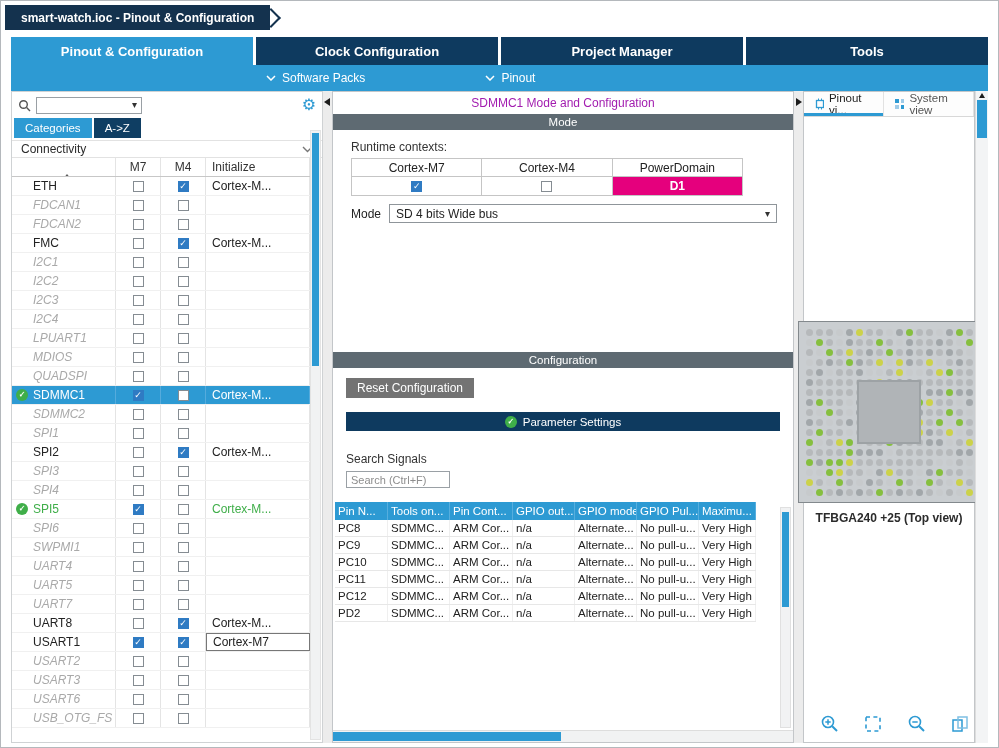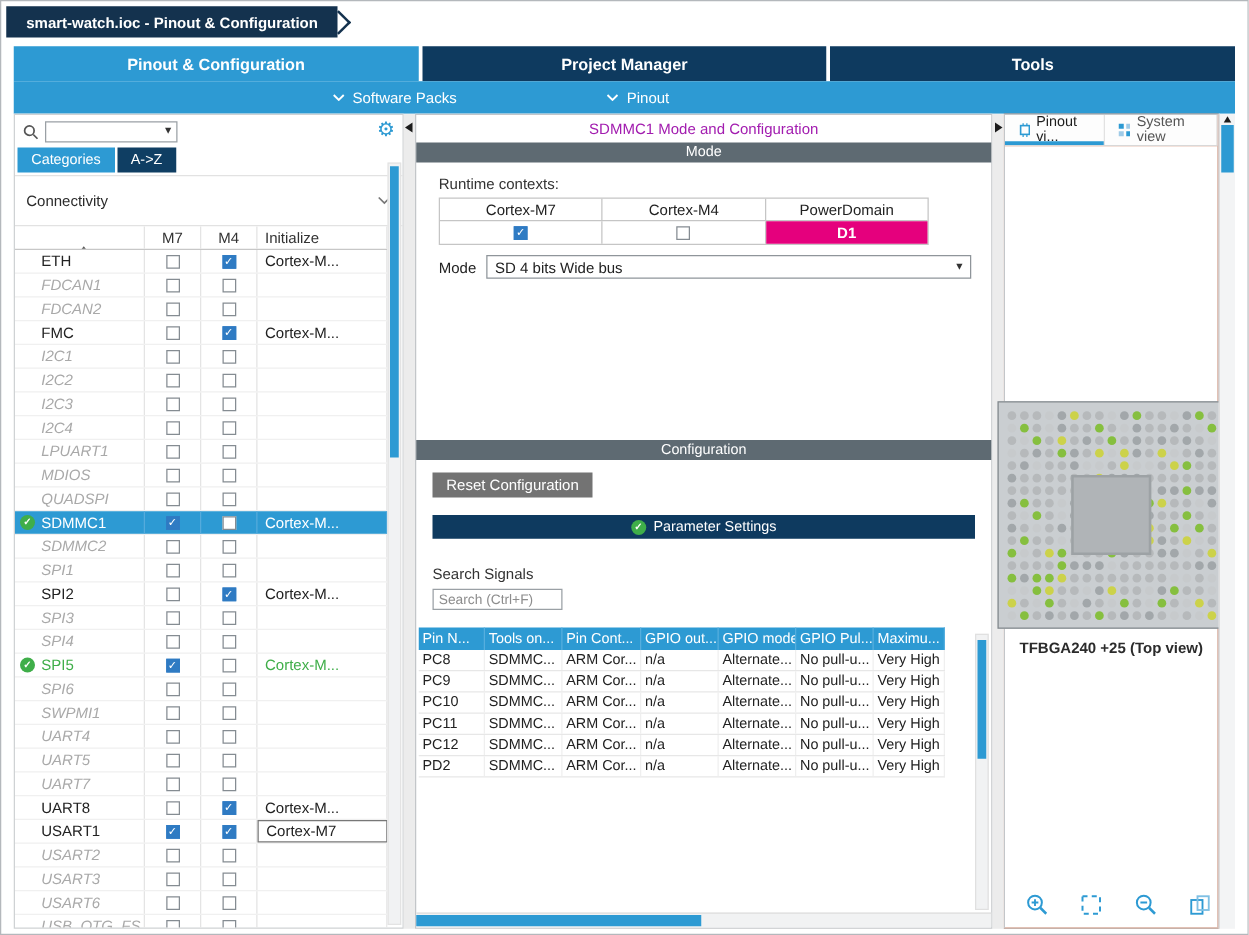--- a/index.html
+++ b/index.html
@@ -30,21 +30,21 @@
   
   .left{width:312px;border:1px solid #cfd2d4;position:relative;display:flex;flex-direction:column;background:#fff}
   .ltoolbar{height:26px;display:flex;align-items:center;padding:0 6px;gap:5px}
   .combo{width:106px;height:17px;border:1px solid #9aa0a5;background:#fff;display:flex;align-items:center;justify-content:space-between;padding:0 4px}
   .combo-arrow,.sel-arrow{font-size:10px;color:#333;line-height:1}
   .gear{margin-left:auto;color:#2d9ad3;font-size:16px;line-height:1;cursor:default}
   .ltabs{height:20px;display:flex;gap:2px;padding-left:2px}
   .ltab{padding:0 11px;display:flex;align-items:center;font-size:11.5px;color:#fff;cursor:default}
   .ltab.active{background:#2d9ad3}
   .ltab.dark{background:#0f3e63}
-  .lsection{height:41px;margin-top:2px;border-top:1px solid #e2e2e2;border-bottom:1px solid #e2e2e2;
+  .lsection{height:18px;margin-top:2px;border-top:1px solid #e2e2e2;border-bottom:1px solid #e2e2e2;
     display:flex;align-items:center;padding:0 9px;color:#2b2b2b}
   .lsection svg{margin-left:auto}
   .ptable{flex:1;overflow:hidden;margin-right:12px}
   .phead,.prow{display:flex;height:19px;line-height:18px;font-size:12px}
   .phead{border-bottom:1px solid #c7c7c7;color:#333}
   .pc{border-right:1px solid #e4e4e4;overflow:hidden;white-space:nowrap}
   .pc.name{width:104px;padding-left:21px;position:relative}
   .pc.cbcell{width:45px;display:flex;align-items:center;justify-content:center}
   .pc.init{flex:1;padding-left:6px}
   .phead .cbcell{font-weight:normal}
@@ -98,21 +98,21 @@
   .gc{overflow:hidden;white-space:nowrap;padding:0 3px}
   .ghead .gc{color:#fff;border-right:1px solid #56aede;line-height:18px}
   .grow{display:flex;height:17px;border-bottom:1px solid #e7e7e7}
   .grow .gc{line-height:16px;border-right:1px solid #efefef;color:#222}
   .c0{width:53px}.c1{width:62px}.c2{width:63px}.c3{width:62px}.c4{width:62px}.c5{width:62px}.c6{width:57px}
   .mid-vscroll{position:absolute;top:139px;bottom:2px;right:2px;width:11px;background:#f1f2f3;border:1px solid #e0e0e0}
   .hscroll{height:12px;background:#f1f2f3;border-top:1px solid #ddd;position:relative}
   .hthumb{position:absolute;left:0;top:1px;bottom:1px;width:228px;background:#2d9ad3}
 
   
-  .right{width:172px;border:1px solid #c3c6c9;display:flex;flex-direction:column;background:#c2410c}
+  .right{width:172px;border:1px solid #c3c6c9;display:flex;flex-direction:column;background:#5eead4}
   .rtabs{height:25px;display:flex;border-bottom:1px solid #d8d8d8;background:#fdfdfd}
   .rtab{display:flex;align-items:center;gap:5px;padding:0 10px;font-size:11.5px;color:#555;border-right:1px solid #e2e2e2;position:relative;cursor:default}
   .rtab.active{color:#1d1d1d}
   .rtab.active::after{content:"";position:absolute;left:0;right:0;bottom:0;height:3px;background:#2d9ad3}
   .canvas{flex:1;position:relative;background:#fff}
   .chip{position:absolute;left:50%;top:204px;transform:translateX(-50%);width:182px;height:182px;
     background:#caced1;border:1px solid #83898d;padding:5px}
   #bga-grid{display:grid;grid-template-columns:repeat(17,1fr);grid-template-rows:repeat(17,1fr);width:100%;height:100%}
   .ball{width:7px;height:7px;border-radius:50%;margin:auto}
   .chip-center{position:absolute;left:50%;top:50%;transform:translate(-50%,-50%);width:64px;height:64px;background:#b0b4b7;border:2px solid #9da2a5}
@@ -130,20 +130,21 @@
 
   <div class="titlebar">
     <div class="tb-bar">
       <span>smart-watch.ioc - Pinout &amp; Configuration</span>
     </div>
     <span class="tb-chev"></span>
   </div>
 
   <div class="main-tabs">
     <div class="mtab active">Pinout &amp; Configuration</div>
+    <div class="mtab">Clock Configuration</div>
     <div class="mtab">Project Manager</div>
     <div class="mtab">Tools</div>
   </div>
 
   <div class="subnav">
     <div class="sub-item sp">
       <svg width="10" height="6">
           <polyline points="1,1 5,5 9,1" fill="none" stroke="#fff" stroke-width="1.5"></polyline>
         </svg>
       <span>Software Packs</span>

